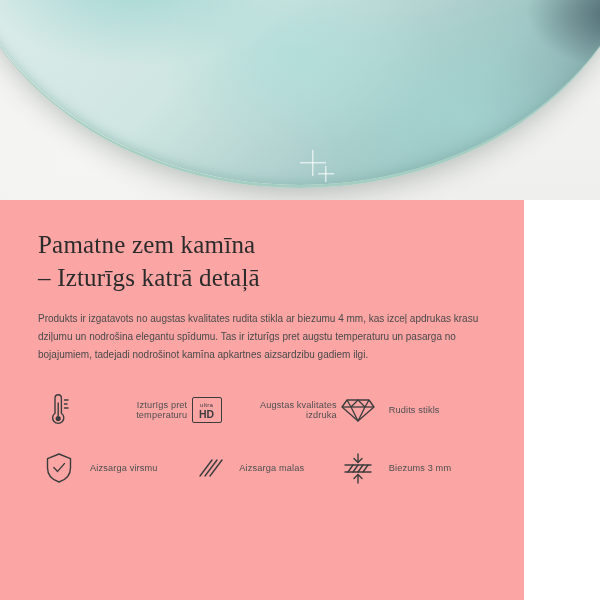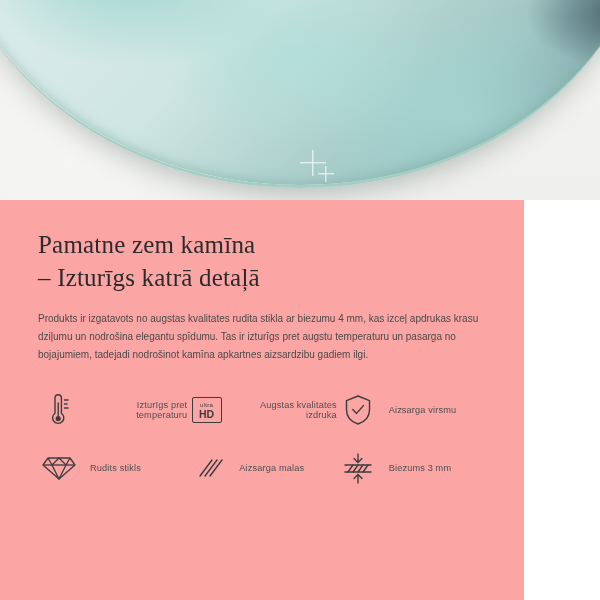--- a/index.html
+++ b/index.html
@@ -196,38 +196,38 @@
           <span class="hd-box">
             <span class="u">ultra</span>
             <span class="h">HD</span>
           </span>
         </span>
         <span class="feature-label">Augstas kvalitates izdruka</span>
       </div>
 
       <div class="feature">
         <span class="feature-ico">
-          <svg width="34" height="36" viewBox="0 0 34 36" fill="none" stroke="#3c3c3c" stroke-width="1.4" stroke-linejoin="round" stroke-linecap="round">
-            <path d="M17 4 5.5 8.6v9.2c0 7.4 5.1 12.2 11.5 14.2 6.4-2 11.5-6.8 11.5-14.2V8.6z"></path>
-            <polyline points="11.8,17.6 15.6,21.4 22.4,13.6"></polyline>
-          </svg>
-        </span>
-        <span class="feature-label">Aizsarga virsmu</span>
-      </div>
-
-      <div class="feature">
-        <span class="feature-ico">
           <svg width="36" height="32" viewBox="0 0 36 32" fill="none" stroke="#3c3c3c" stroke-width="1.3" stroke-linejoin="round">
             <path d="M7 6h22l5 7-16 14L2 13z"></path>
             <path d="M2 13h32"></path>
             <path d="M7 6l4 7 7 14 7-14 4-7"></path>
             <path d="M11 13l7-7 7 7"></path>
           </svg>
         </span>
         <span class="feature-label">Rudits stikls</span>
+      </div>
+
+      <div class="feature">
+        <span class="feature-ico">
+          <svg width="34" height="36" viewBox="0 0 34 36" fill="none" stroke="#3c3c3c" stroke-width="1.4" stroke-linejoin="round" stroke-linecap="round">
+            <path d="M17 4 5.5 8.6v9.2c0 7.4 5.1 12.2 11.5 14.2 6.4-2 11.5-6.8 11.5-14.2V8.6z"></path>
+            <polyline points="11.8,17.6 15.6,21.4 22.4,13.6"></polyline>
+          </svg>
+        </span>
+        <span class="feature-label">Aizsarga virsmu</span>
       </div>
 
       <div class="feature">
         <span class="feature-ico">
           <svg width="34" height="32" viewBox="0 0 34 32" fill="none" stroke="#3c3c3c" stroke-width="1.4" stroke-linecap="round">
             <line x1="9" y1="24" x2="21" y2="8"></line>
             <line x1="14" y1="24" x2="26" y2="8"></line>
             <line x1="19" y1="24" x2="31" y2="8"></line>
           </svg>
         </span>

